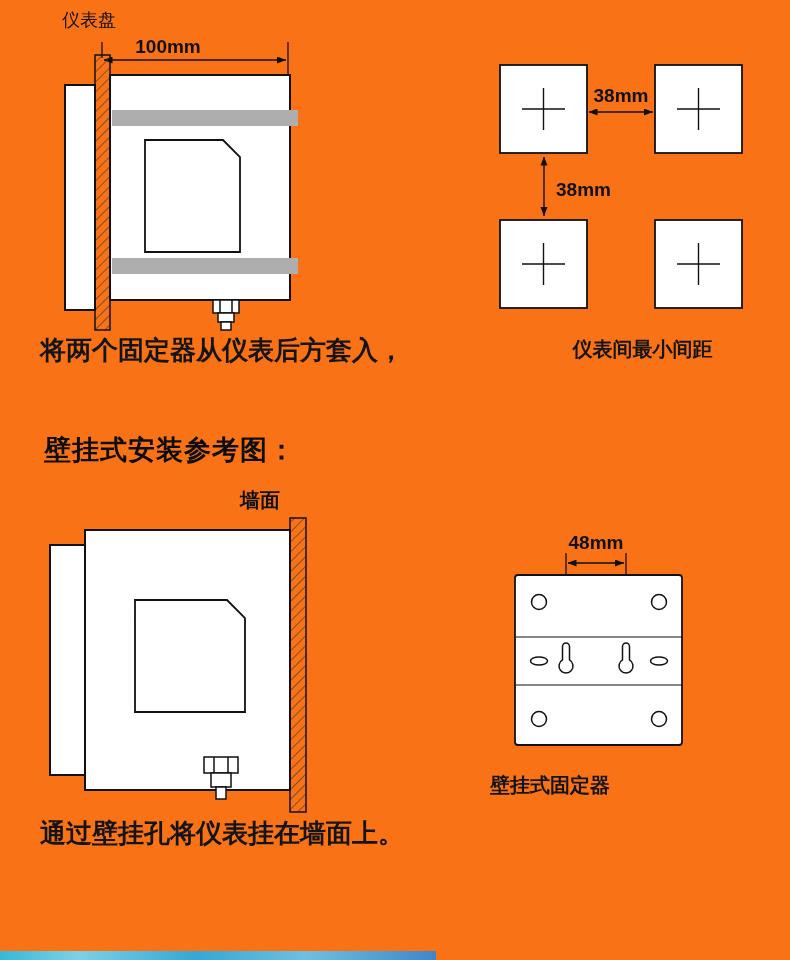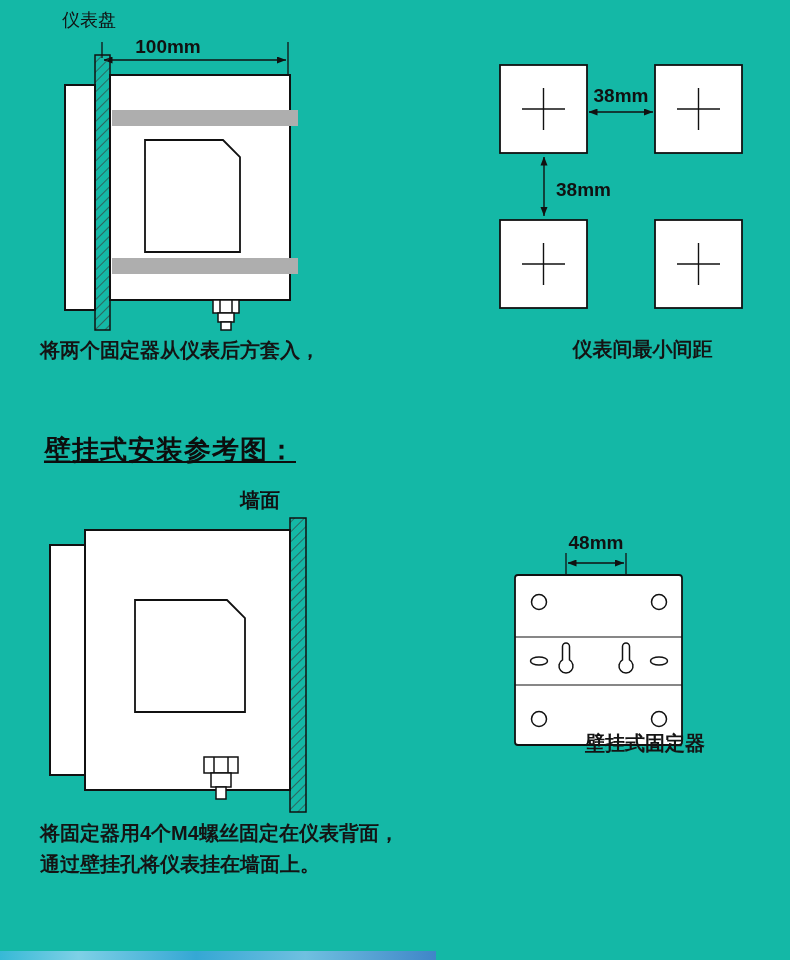--- a/index.html
+++ b/index.html
@@ -1,31 +1,31 @@
 <!DOCTYPE html>
 <html><head>
 <meta charset="utf-8">
 <style>
   * { margin:0; padding:0; box-sizing:border-box; }
   html,body { background:#ffffff; }
   body { font-family:"Liberation Sans","DejaVu Sans",sans-serif; color:#111; }
-  .page { position:relative; width:790px; height:960px; background:#14b8a6; overflow:hidden; }
+  .page { position:relative; width:790px; height:960px; background:#f97316; overflow:hidden; }
   .abs { position:absolute; }
   .panel-label { left:62px; top:8px; font-size:18px; font-weight:500; }
   .svg1 { left:30px; top:28px; }
   .svg2 { left:480px; top:50px; }
   .svg3 { left:30px; top:485px; }
   .svg4 { left:490px; top:525px; }
-  .instr { font-size:20px; font-weight:700; line-height:31px; color:#141414; }
+  .instr { font-size:26px; font-weight:700; line-height:31px; color:#141414; }
   .instr-top { left:40px; top:335px; }
   .instr-bottom { left:40px; top:818px; }
   .caption { font-size:20px; font-weight:700; color:#141414; }
   .spacing-caption { left:500px; top:336px; width:285px; text-align:center; }
-  .bracket-caption { left:490px; top:730px; width:215px; text-align:right; }
-  .heading { left:44px; top:432px; font-size:27px; font-weight:800; letter-spacing:1px; color:#0d0d0d;text-decoration:underline; }
+  .bracket-caption { left:490px; top:772px; width:215px; text-align:left; }
+  .heading { left:44px; top:432px; font-size:27px; font-weight:800; letter-spacing:1px; color:#0d0d0d; }
   .wall-label { left:240px; top:487px; width:96px; font-size:20px; font-weight:700; }
   svg text.dim { font-size:19px; font-weight:600; fill:#111; font-family:"Liberation Sans","DejaVu Sans",sans-serif; }
   .bottom-strip { left:0; bottom:0; width:436px; height:9px;
     background:linear-gradient(90deg,#36b9d6 0%,#7ed0e6 18%,#35a7d4 45%,#6fc0e0 70%,#3f86c8 100%); }
 </style>
 </head>
 <body>
 
 <div class="page">
 
@@ -158,19 +158,18 @@
     </g>
     <g fill="#fff" stroke="#111" stroke-width="1.5">
       <ellipse cx="49" cy="136" rx="8.5" ry="4"></ellipse>
       <ellipse cx="169" cy="136" rx="8.5" ry="4"></ellipse>
     </g>
   </svg>
 
   <div class="abs caption bracket-caption">壁挂式固定器</div>
 
   <div class="abs instr instr-bottom">
-    <div>将固定器用4个M4螺丝固定在仪表背面，</div>
     <div>通过壁挂孔将仪表挂在墙面上。</div>
   </div>
 
   <div class="abs bottom-strip"></div>
 
 </div>
 
 </body></html>

